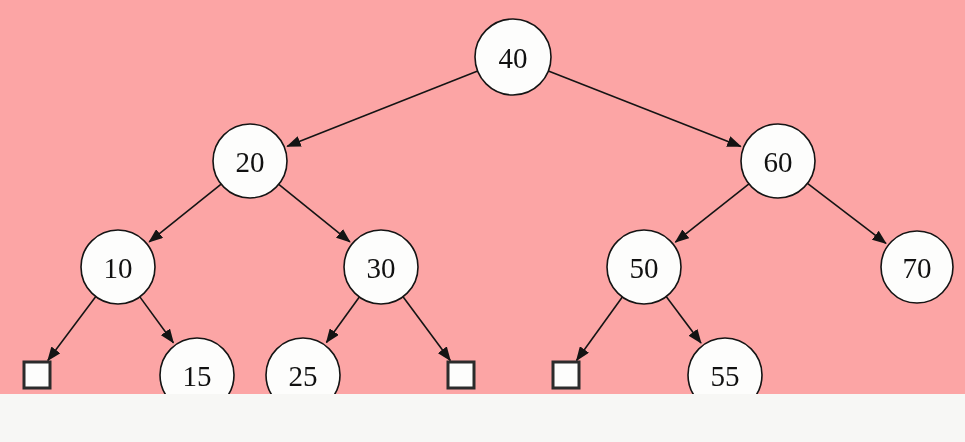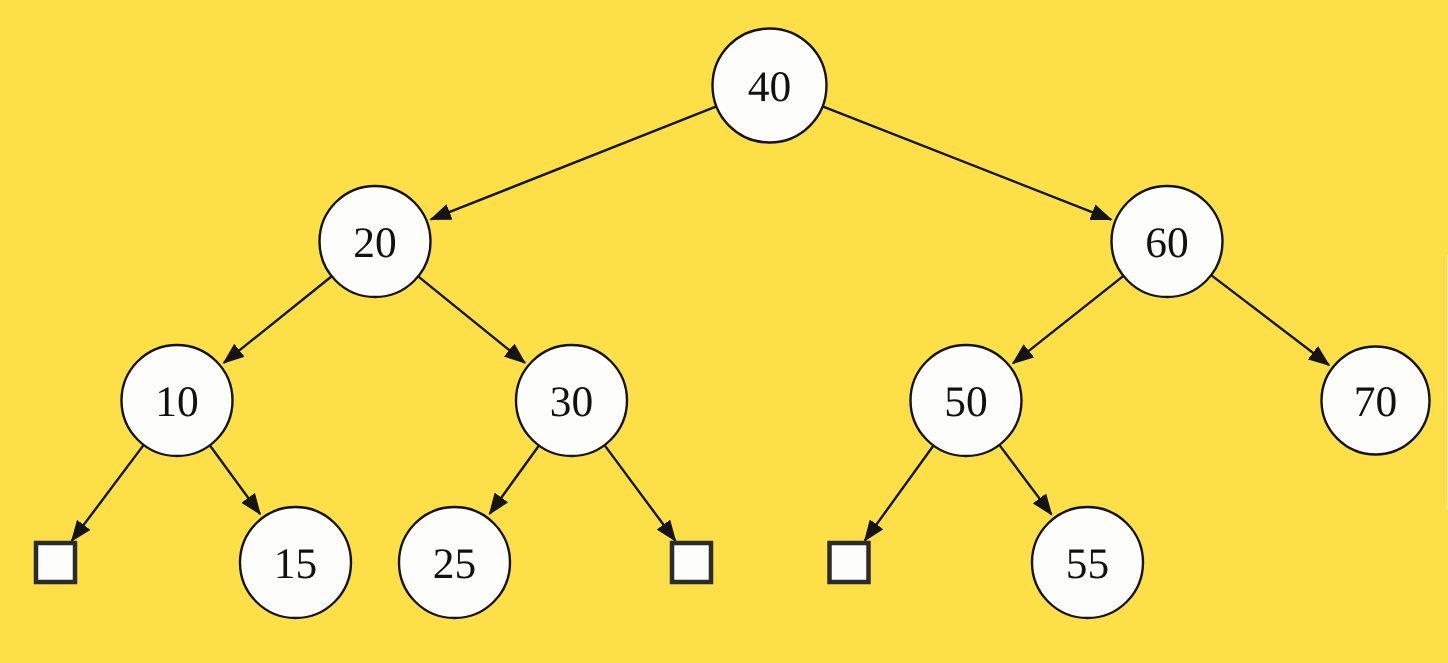--- a/index.html
+++ b/index.html
@@ -7,22 +7,22 @@
     margin: 0;
     padding: 0;
     background: #f7f7f5;
   }
   body {
     font-family: "Liberation Serif", "DejaVu Serif", serif;
   }
   #canvas {
     position: relative;
     width: 965px;
-    height: 442px;
-    background: #fde047;
+    height: 394px;
+    background: #fca5a5;
     overflow: hidden;
   }
   #tree-svg {
     position: absolute;
     top: 0;
     left: 0;
     width: 965px;
     height: 442px;
     display: block;
   }

